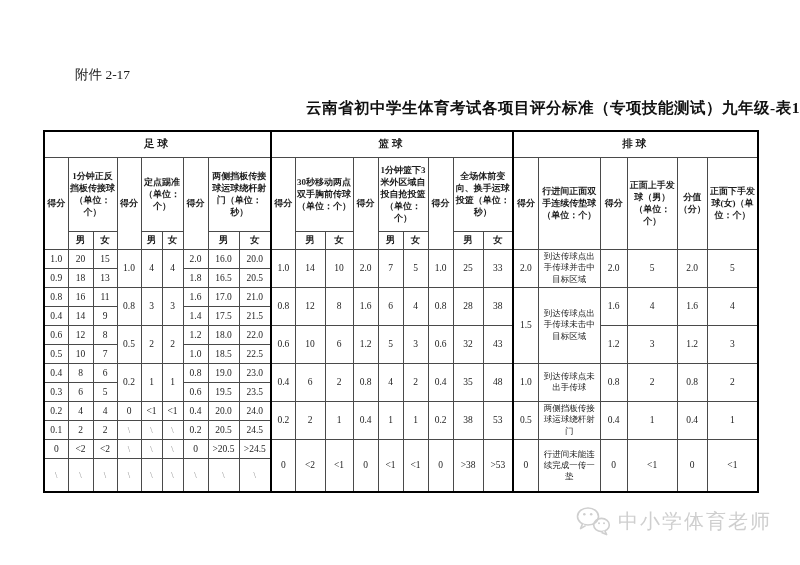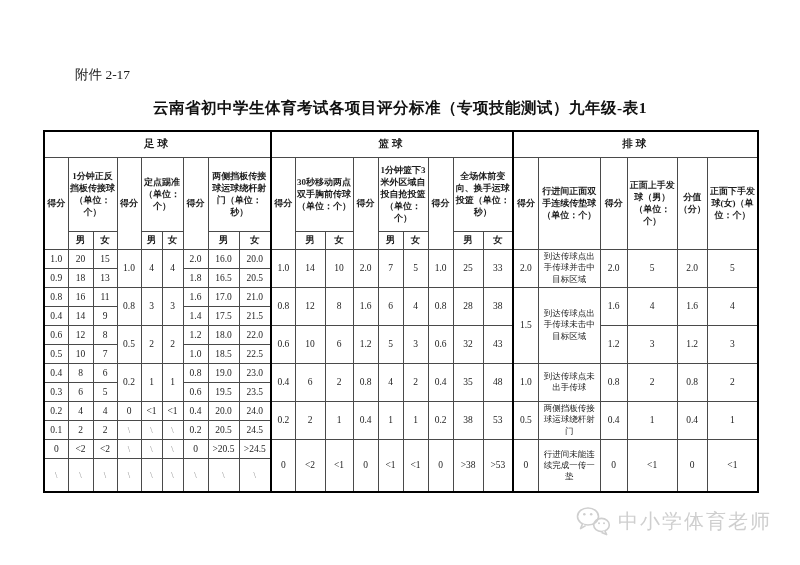--- a/index.html
+++ b/index.html
@@ -23,21 +23,21 @@
     top: 66px;
     font-size: 13.5px;
     color: #1a1a1a;
   }
   .title {
     position: absolute;
     left: 0;
     right: 0;
     top: 98px;
     margin: 0;
-    text-align: center;
+    text-align: right;
     font-size: 15.5px;
     font-weight: bold;
     color: #111;
     letter-spacing: 0.5px;
   }
   table.score-table {
     position: absolute;
     left: 43px;
     top: 130px;
     width: 714px;

